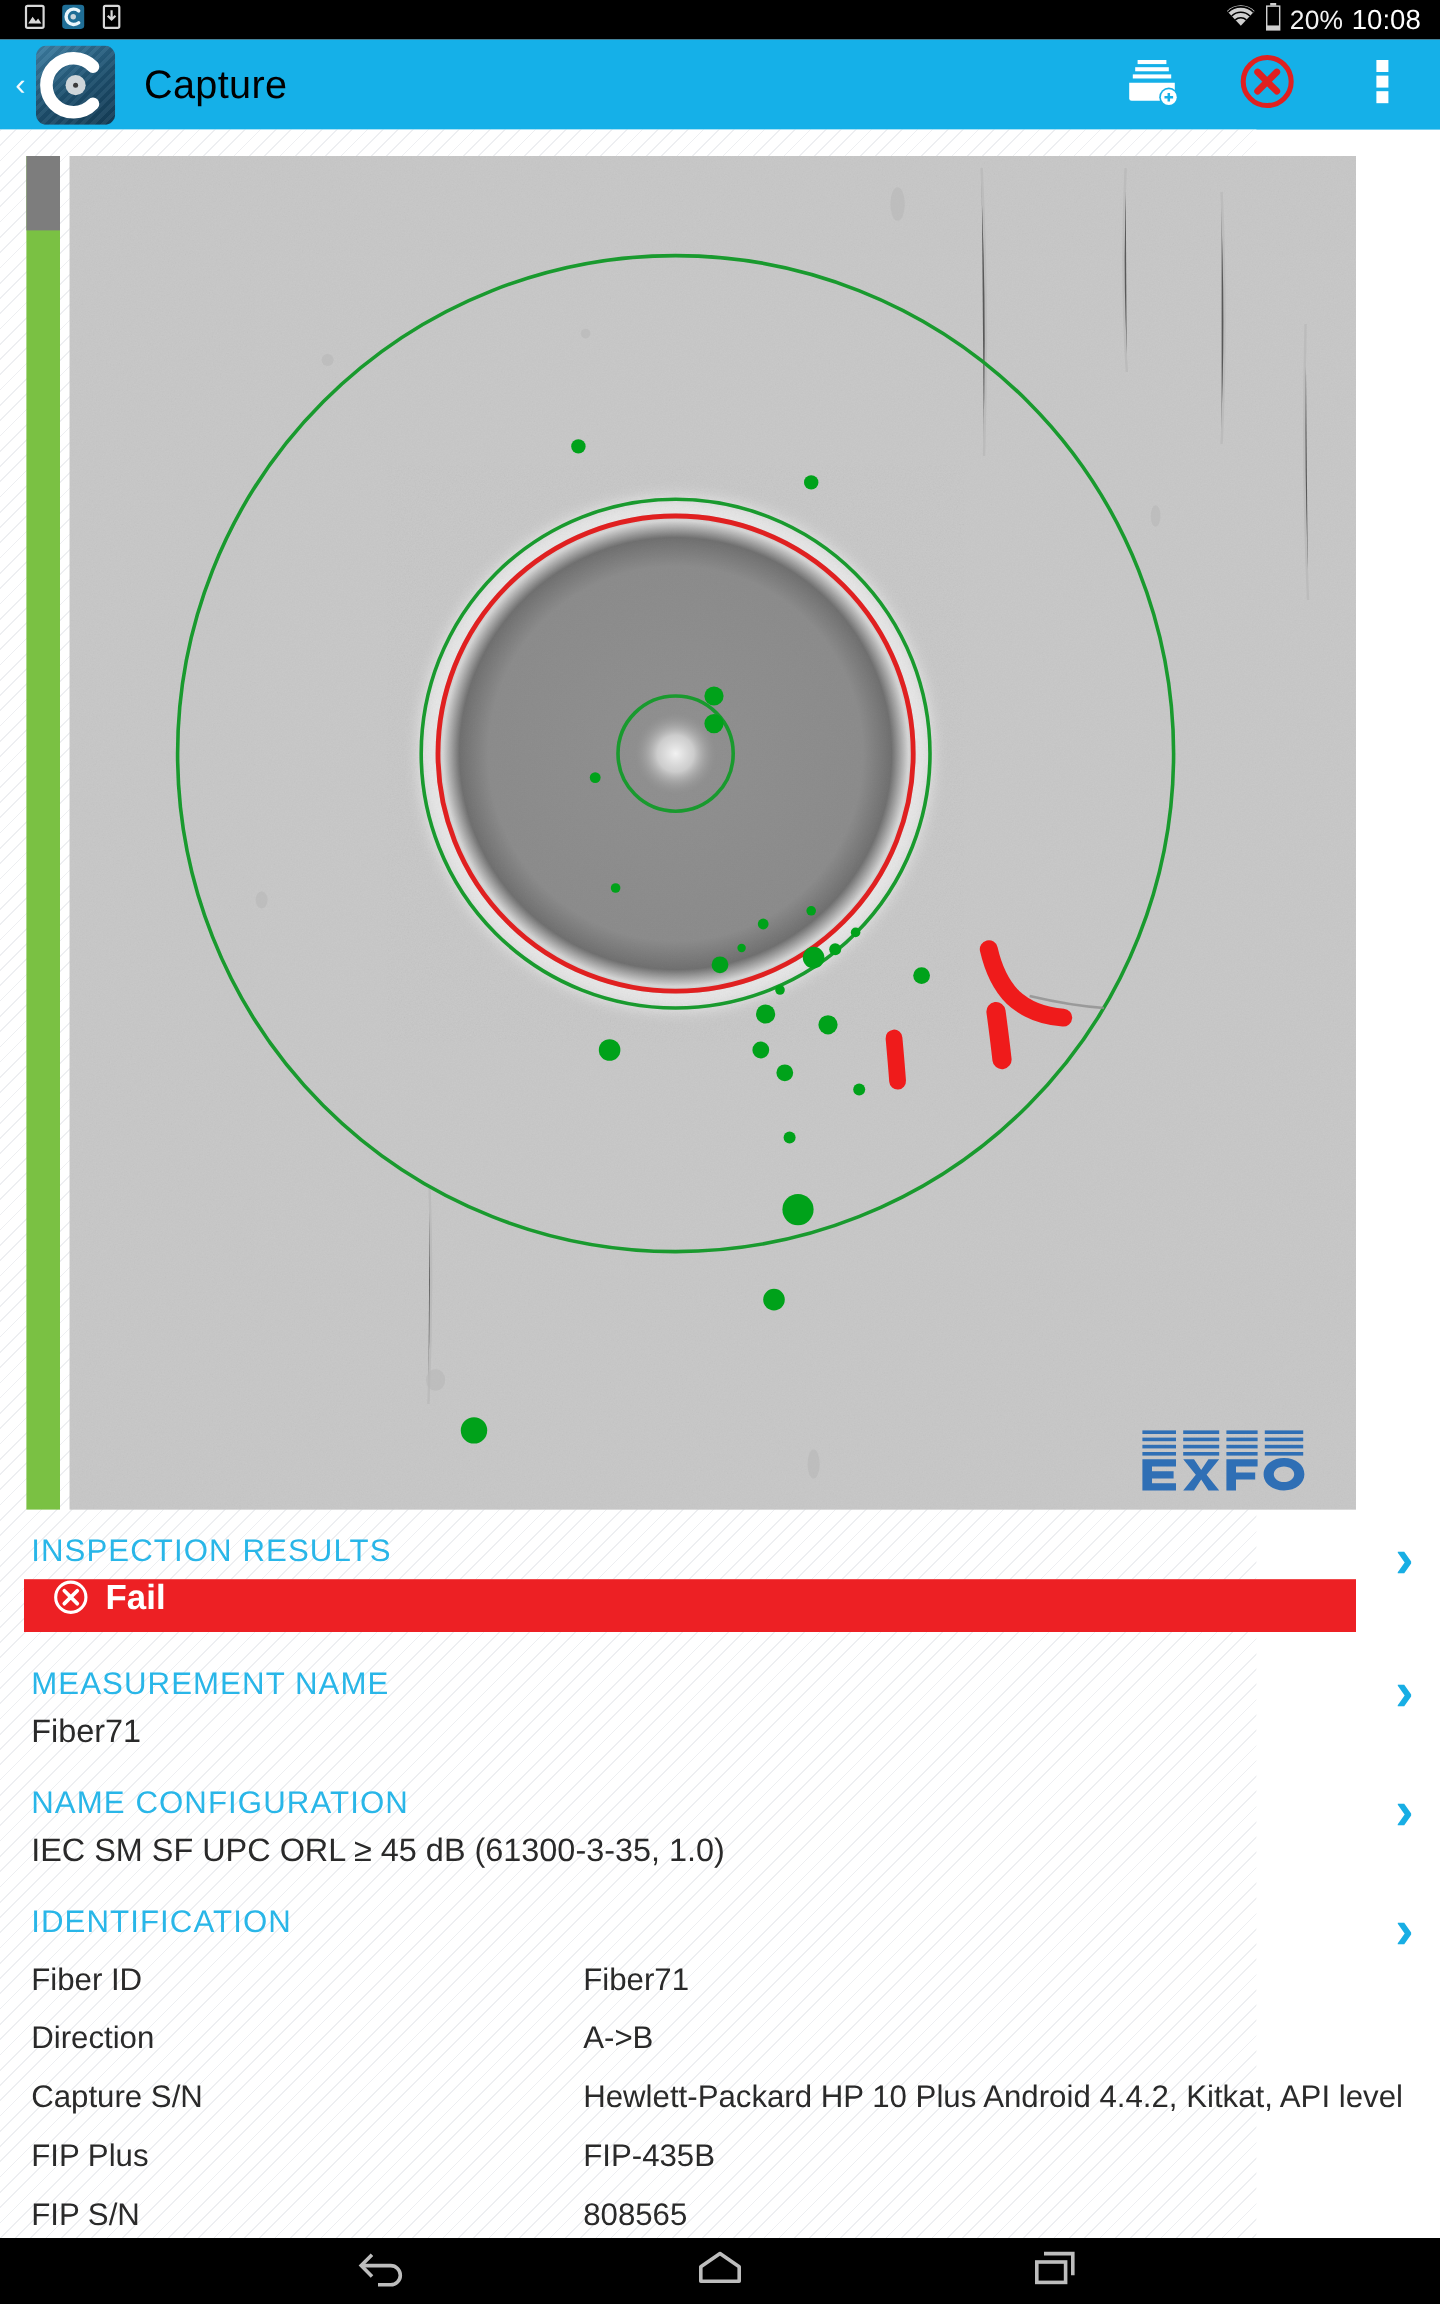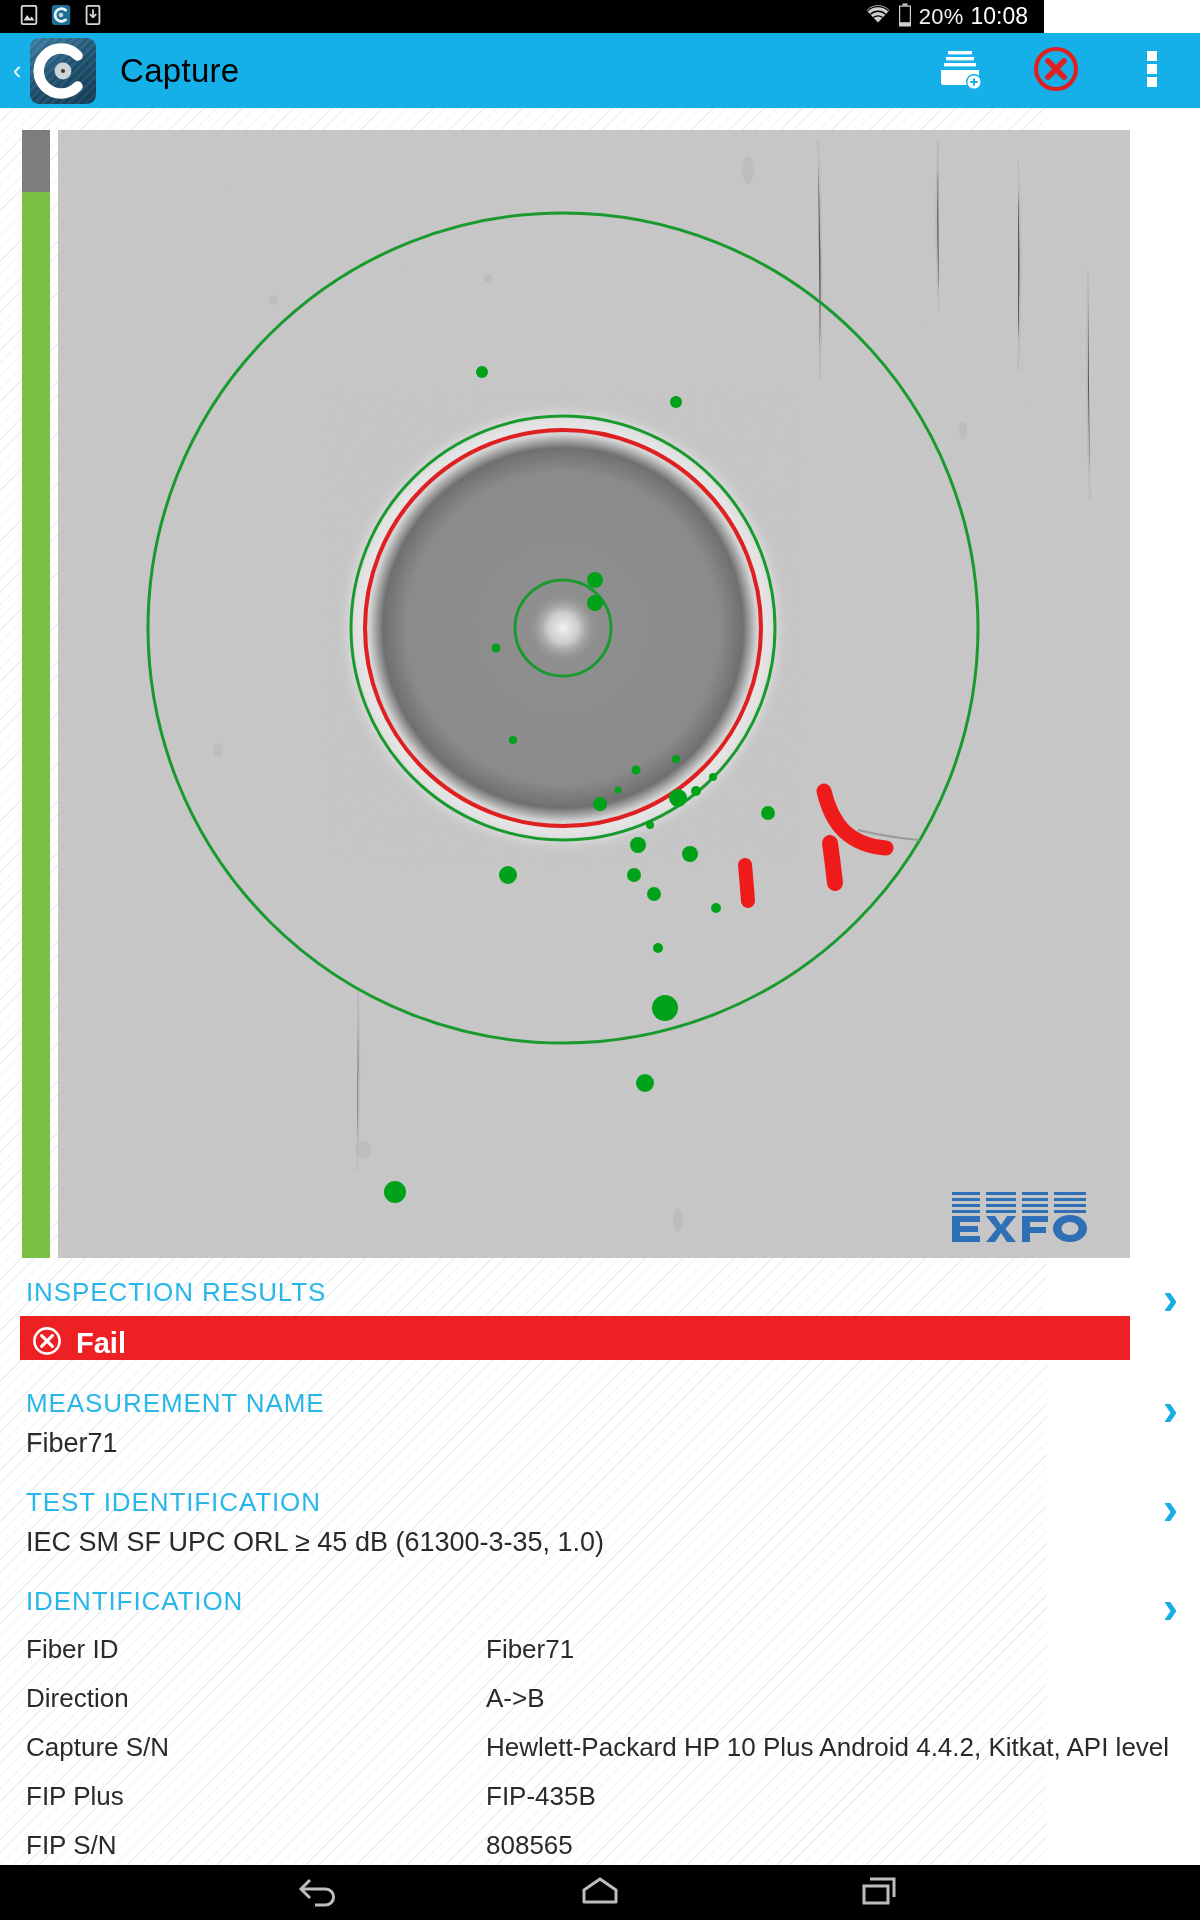--- a/index.html
+++ b/index.html
@@ -6,21 +6,21 @@
   html, body {
     width:1200px; height:1920px;
     font-family:"Liberation Sans", sans-serif;
     background:#ffffff;
     overflow:hidden;
   }
   #screen { position:relative; width:1200px; height:1920px; }
 
   
   #statusbar {
-    position:absolute; left:0; top:0; width:1044px; height:33px;
+    position:absolute; left:0; top:0; width:1200px; height:33px;
     background:#000000; display:flex; align-items:center;
   }
   #statusbar .left { display:flex; align-items:center; gap:10px; padding-left:18px; }
   #statusbar .right { margin-left:auto; display:flex; align-items:center; gap:7px; padding-right:16px; }
   .sb-ico { display:block; }
   .sb-text { color:#f2f2f2; font-size:22px; letter-spacing:.2px; line-height:1; }
   .sb-clock { color:#ffffff; font-size:23px; line-height:1; }
 
   
   #appbar {
@@ -64,21 +64,21 @@
   #info { position:absolute; left:0; top:1155px; width:1200px; }
   .sec { position:relative; padding:0 26px; }
   .sec-label { color:#29b6e8; font-size:26px; letter-spacing:.9px; padding-top:14px; }
   .sec-value { color:#2a2a2a; font-size:27px; padding-top:9px; }
   .chev {
     position:absolute; right:22px; top:12px;
     color:#18aee4; font-size:46px; font-weight:bold; line-height:1;
   }
   #fail-bar {
     margin:8px 0 0 -6px; width:1110px; height:44px; background:#ed2024;
-    display:flex; align-items:flex-end; padding-left:12px; gap:14px;
+    display:flex; align-items:flex-start; padding-left:24px; gap:14px;
   }
   #fail-bar .lbl { color:#ffffff; font-size:29px; font-weight:bold; }
 
   
   #ident-table { width:100%; border-collapse:collapse; margin-top:8px; }
   #ident-table td { font-size:26px; color:#2a2a2a; padding:9px 0; vertical-align:top;margin-left:24px; }
   #ident-table td.k { width:460px; }
 
   
   #navbar {
@@ -336,21 +336,21 @@
         <span class="chev">›</span>
       </div>
 
       <div class="sec" style="margin-top:14px;">
         <div class="sec-label">MEASUREMENT NAME</div>
         <div class="sec-value">Fiber71</div>
         <span class="chev">›</span>
       </div>
 
       <div class="sec" style="margin-top:14px;">
-        <div class="sec-label">TEST IDENTIFICATION</div>
+        <div class="sec-label">NAME CONFIGURATION</div>
         <div class="sec-value">IEC SM SF UPC ORL ≥ 45 dB (61300-3-35, 1.0)</div>
         <span class="chev">›</span>
       </div>
 
       <div class="sec" style="margin-top:14px;">
         <div class="sec-label">IDENTIFICATION</div>
         <span class="chev">›</span>
         <table id="ident-table">
           <tbody>
               <tr>

